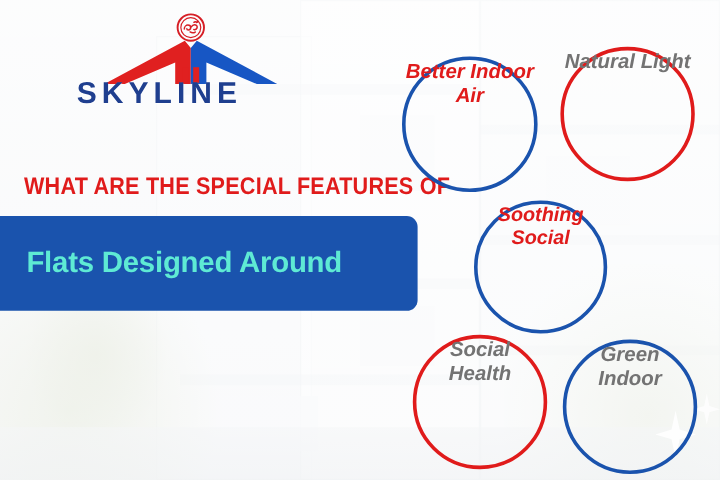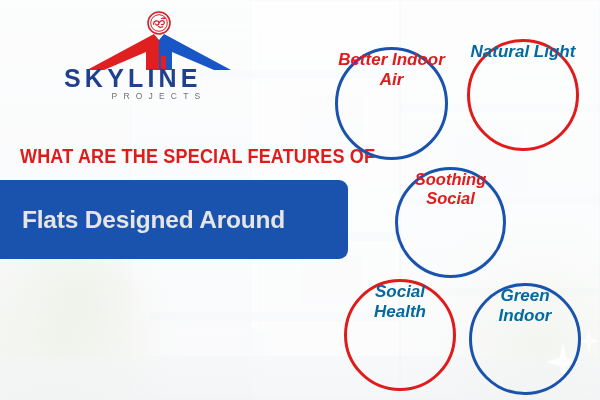--- a/index.html
+++ b/index.html
@@ -96,41 +96,41 @@
     white-space:nowrap;
   }
   #title-box {
     position:absolute; left:-10px; top:180px; width:358px; height:79px;
     background:#1a53ad;
     border-radius:9px;
     display:flex; flex-direction:column; justify-content:center;
     padding-left:32px;
   }
   .title-line {
-    color:#e5e5e5;
+    color:#5eead4;
     font-family:"Liberation Sans", sans-serif;
     font-weight:700; font-size:24.5px; line-height:1.30;
     letter-spacing:-0.2px;
     white-space:nowrap;
   }
 
   
   .bubble {
     position:absolute;
     border-radius:50%;
     display:flex; justify-content:center;
     text-align:center;
     font-family:"Liberation Sans", sans-serif;
     font-weight:700;
     line-height:1.18;
     font-style:italic;
   }
   .ring-blue { border:3px solid #1a53ad; }
   .ring-red  { border:3px solid #e01b1b; }
-  .txt-blue  { color:#0369a1; }
+  .txt-blue  { color:#737373; }
   .txt-red   { color:#e01b1b; }
 
   #bubble-air    { left:335px; top:47px;  width:113px; height:113px; font-size:17px; }
   #bubble-light  { left:467px; top:39px;  width:112px; height:112px; font-size:17px; }
   #bubble-views  { left:395px; top:167px; width:111px; height:111px; font-size:16.5px; }
   #bubble-social { left:344px; top:279px; width:112px; height:112px; font-size:17px; }
   #bubble-green  { left:469px; top:283px; width:112px; height:112px; font-size:17px; }
 </style>
 </head>
 <body>
@@ -175,21 +175,20 @@
   </svg>
 
   <svg id="logo-roof" viewBox="0 0 190 42">
     <path d="M23 40 L90 4 L95 10 L95 40 L82 40 L82 22 L40 40 Z" fill="#e02020"></path>
     <path d="M167 40 L100 4 L95 10 L95 40 L108 40 L108 22 L150 40 Z" fill="#1756c4"></path>
     <rect x="88" y="26" width="5" height="13" fill="#e02020"></rect>
     <rect x="97" y="26" width="5" height="13" fill="#e02020"></rect>
   </svg>
 
   <div id="logo-skyline">SKYLINE</div>
-  <div id="logo-projects">PROJECTS</div>
 </div>
 
 <div id="kicker">WHAT ARE THE SPECIAL FEATURES OF</div>
 
 <div id="title-box">
   <div class="title-line">Flats Designed Around</div>
 </div>
 
 <div id="bubble-air" class="bubble ring-blue txt-red">
   <span>Better Indoor Air</span>

